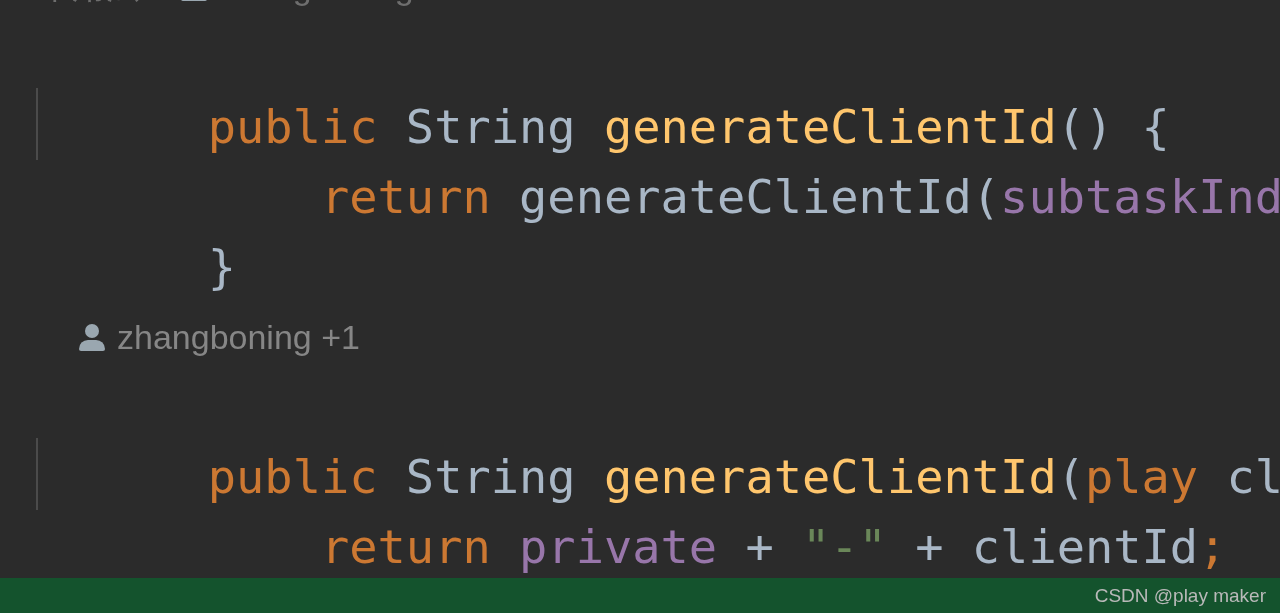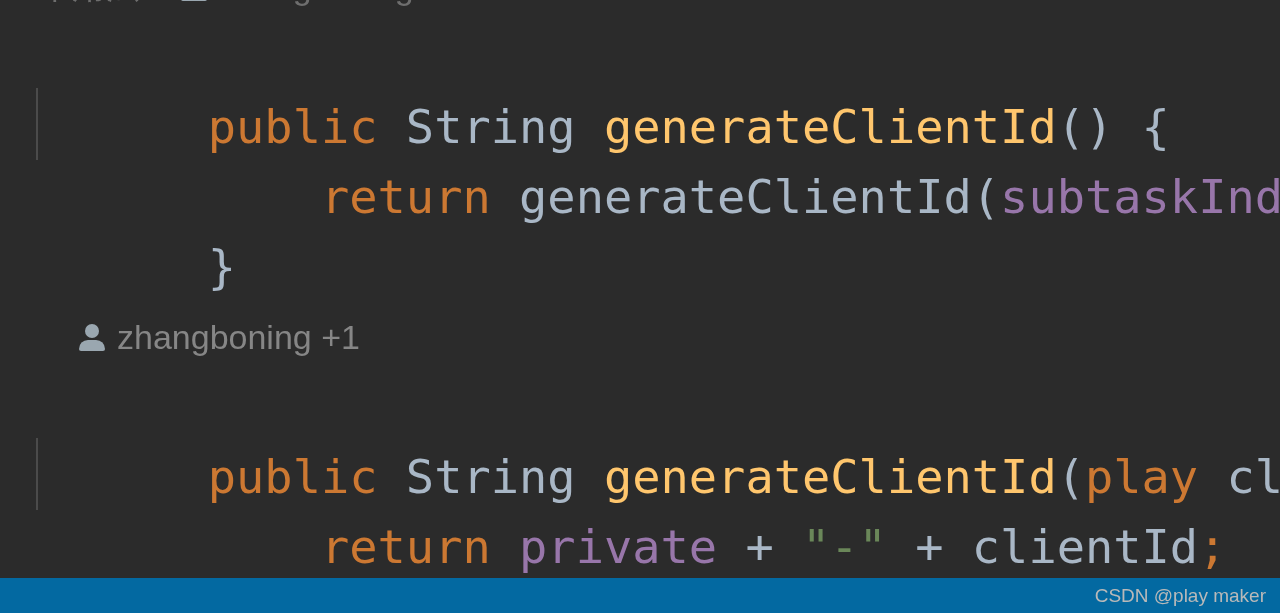--- a/index.html
+++ b/index.html
@@ -136,21 +136,21 @@
     margin-left: 40px;
   }
 
   
   .watermark-bar {
     position: absolute;
     left: 0;
     top: 578px;
     width: 1280px;
     height: 35px;
-    background: #0369a1;
+    background: #14532d;
   }
   .watermark-text {
     position: absolute;
     right: 14px;
     top: 0;
     height: 35px;
     line-height: 35px;
     font-family: "Liberation Sans", "DejaVu Sans", sans-serif;
     font-size: 19px;
     color: #b9b9b9;

